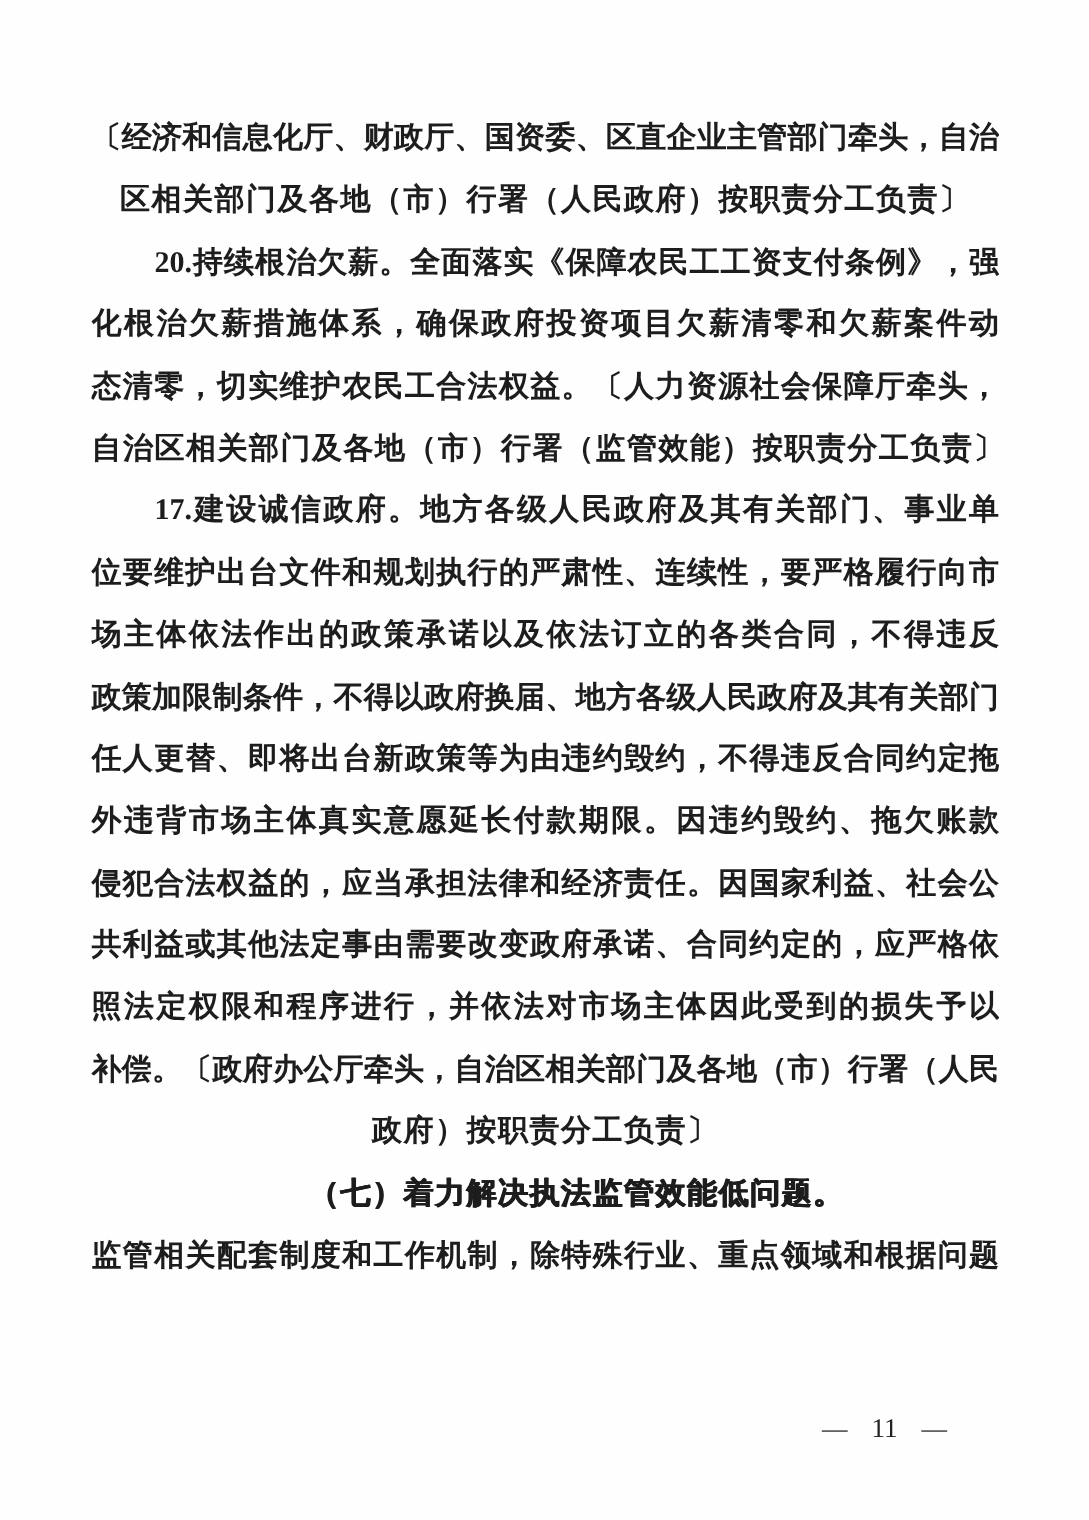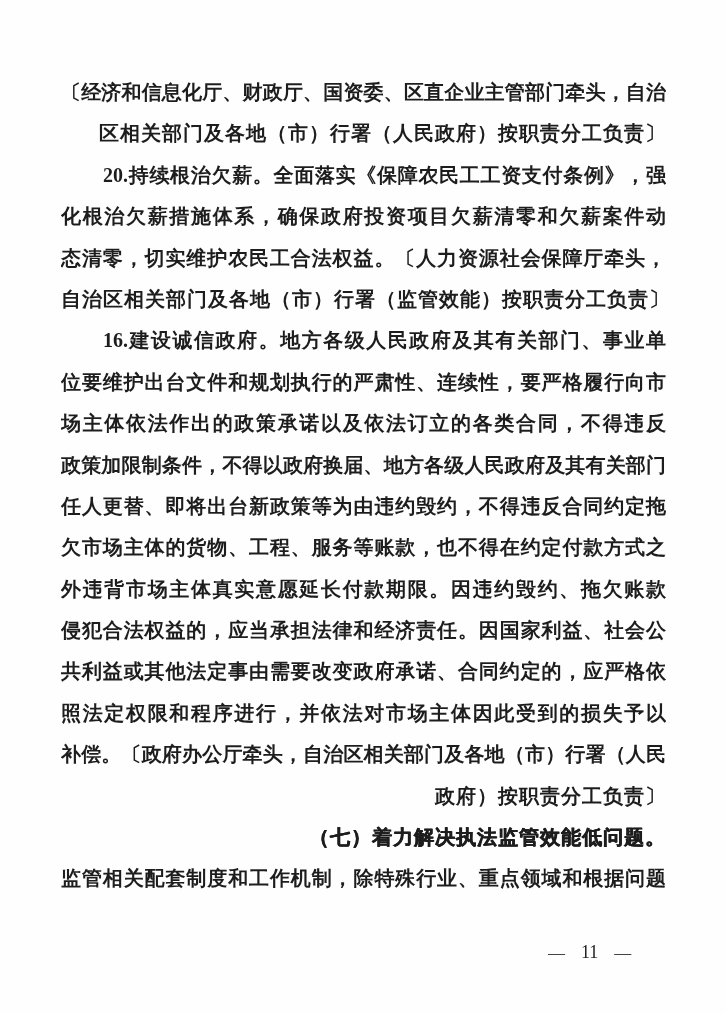--- a/index.html
+++ b/index.html
@@ -26,21 +26,21 @@
     top: 72px;
     width: 605px;
   }
   .line {
     height: 41.4px;
     line-height: 41.4px;
     font-size: 20px;
     font-weight: 600;
     white-space: nowrap;
     overflow: hidden;
-    text-align: right;
+    text-align: center;
     letter-spacing: 1px;
   }
   .line.justify {
     white-space: normal;
     text-align: justify;
     text-align-last: justify;
     letter-spacing: 0;
   }
   .line.indent {
     padding-left: 42px;
@@ -71,26 +71,25 @@
 <body>
 
 <div class="page">
   <div class="text-block">
       <div class="line justify">〔经济和信息化厅、财政厅、国资委、区直企业主管部门牵头，自治</div>
       <div class="line">区相关部门及各地（市）行署（人民政府）按职责分工负责〕</div>
       <div class="line justify indent">20.持续根治欠薪。全面落实《保障农民工工资支付条例》，强</div>
       <div class="line justify">化根治欠薪措施体系，确保政府投资项目欠薪清零和欠薪案件动</div>
       <div class="line justify">态清零，切实维护农民工合法权益。〔人力资源社会保障厅牵头，</div>
       <div class="line">自治区相关部门及各地（市）行署（监管效能）按职责分工负责〕</div>
-      <div class="line justify indent">16.建设诚信政府。地方各级人民政府及其有关部门、事业单</div>
+      <div class="line justify indent">17.建设诚信政府。地方各级人民政府及其有关部门、事业单</div>
       <div class="line justify">位要维护出台文件和规划执行的严肃性、连续性，要严格履行向市</div>
       <div class="line justify">场主体依法作出的政策承诺以及依法订立的各类合同，不得违反</div>
       <div class="line justify">政策加限制条件，不得以政府换届、地方各级人民政府及其有关部门</div>
       <div class="line justify">任人更替、即将出台新政策等为由违约毁约，不得违反合同约定拖</div>
-      <div class="line justify">欠市场主体的货物、工程、服务等账款，也不得在约定付款方式之</div>
       <div class="line justify">外违背市场主体真实意愿延长付款期限。因违约毁约、拖欠账款</div>
       <div class="line justify">侵犯合法权益的，应当承担法律和经济责任。因国家利益、社会公</div>
       <div class="line justify">共利益或其他法定事由需要改变政府承诺、合同约定的，应严格依</div>
       <div class="line justify">照法定权限和程序进行，并依法对市场主体因此受到的损失予以</div>
       <div class="line justify">补偿。〔政府办公厅牵头，自治区相关部门及各地（市）行署（人民</div>
       <div class="line">政府）按职责分工负责〕</div>
       <div class="line indent bold">（七）着力解决执法监管效能低问题。</div>
       <div class="line justify">监管相关配套制度和工作机制，除特殊行业、重点领域和根据问题</div>
     </div>
   <div class="footer">

